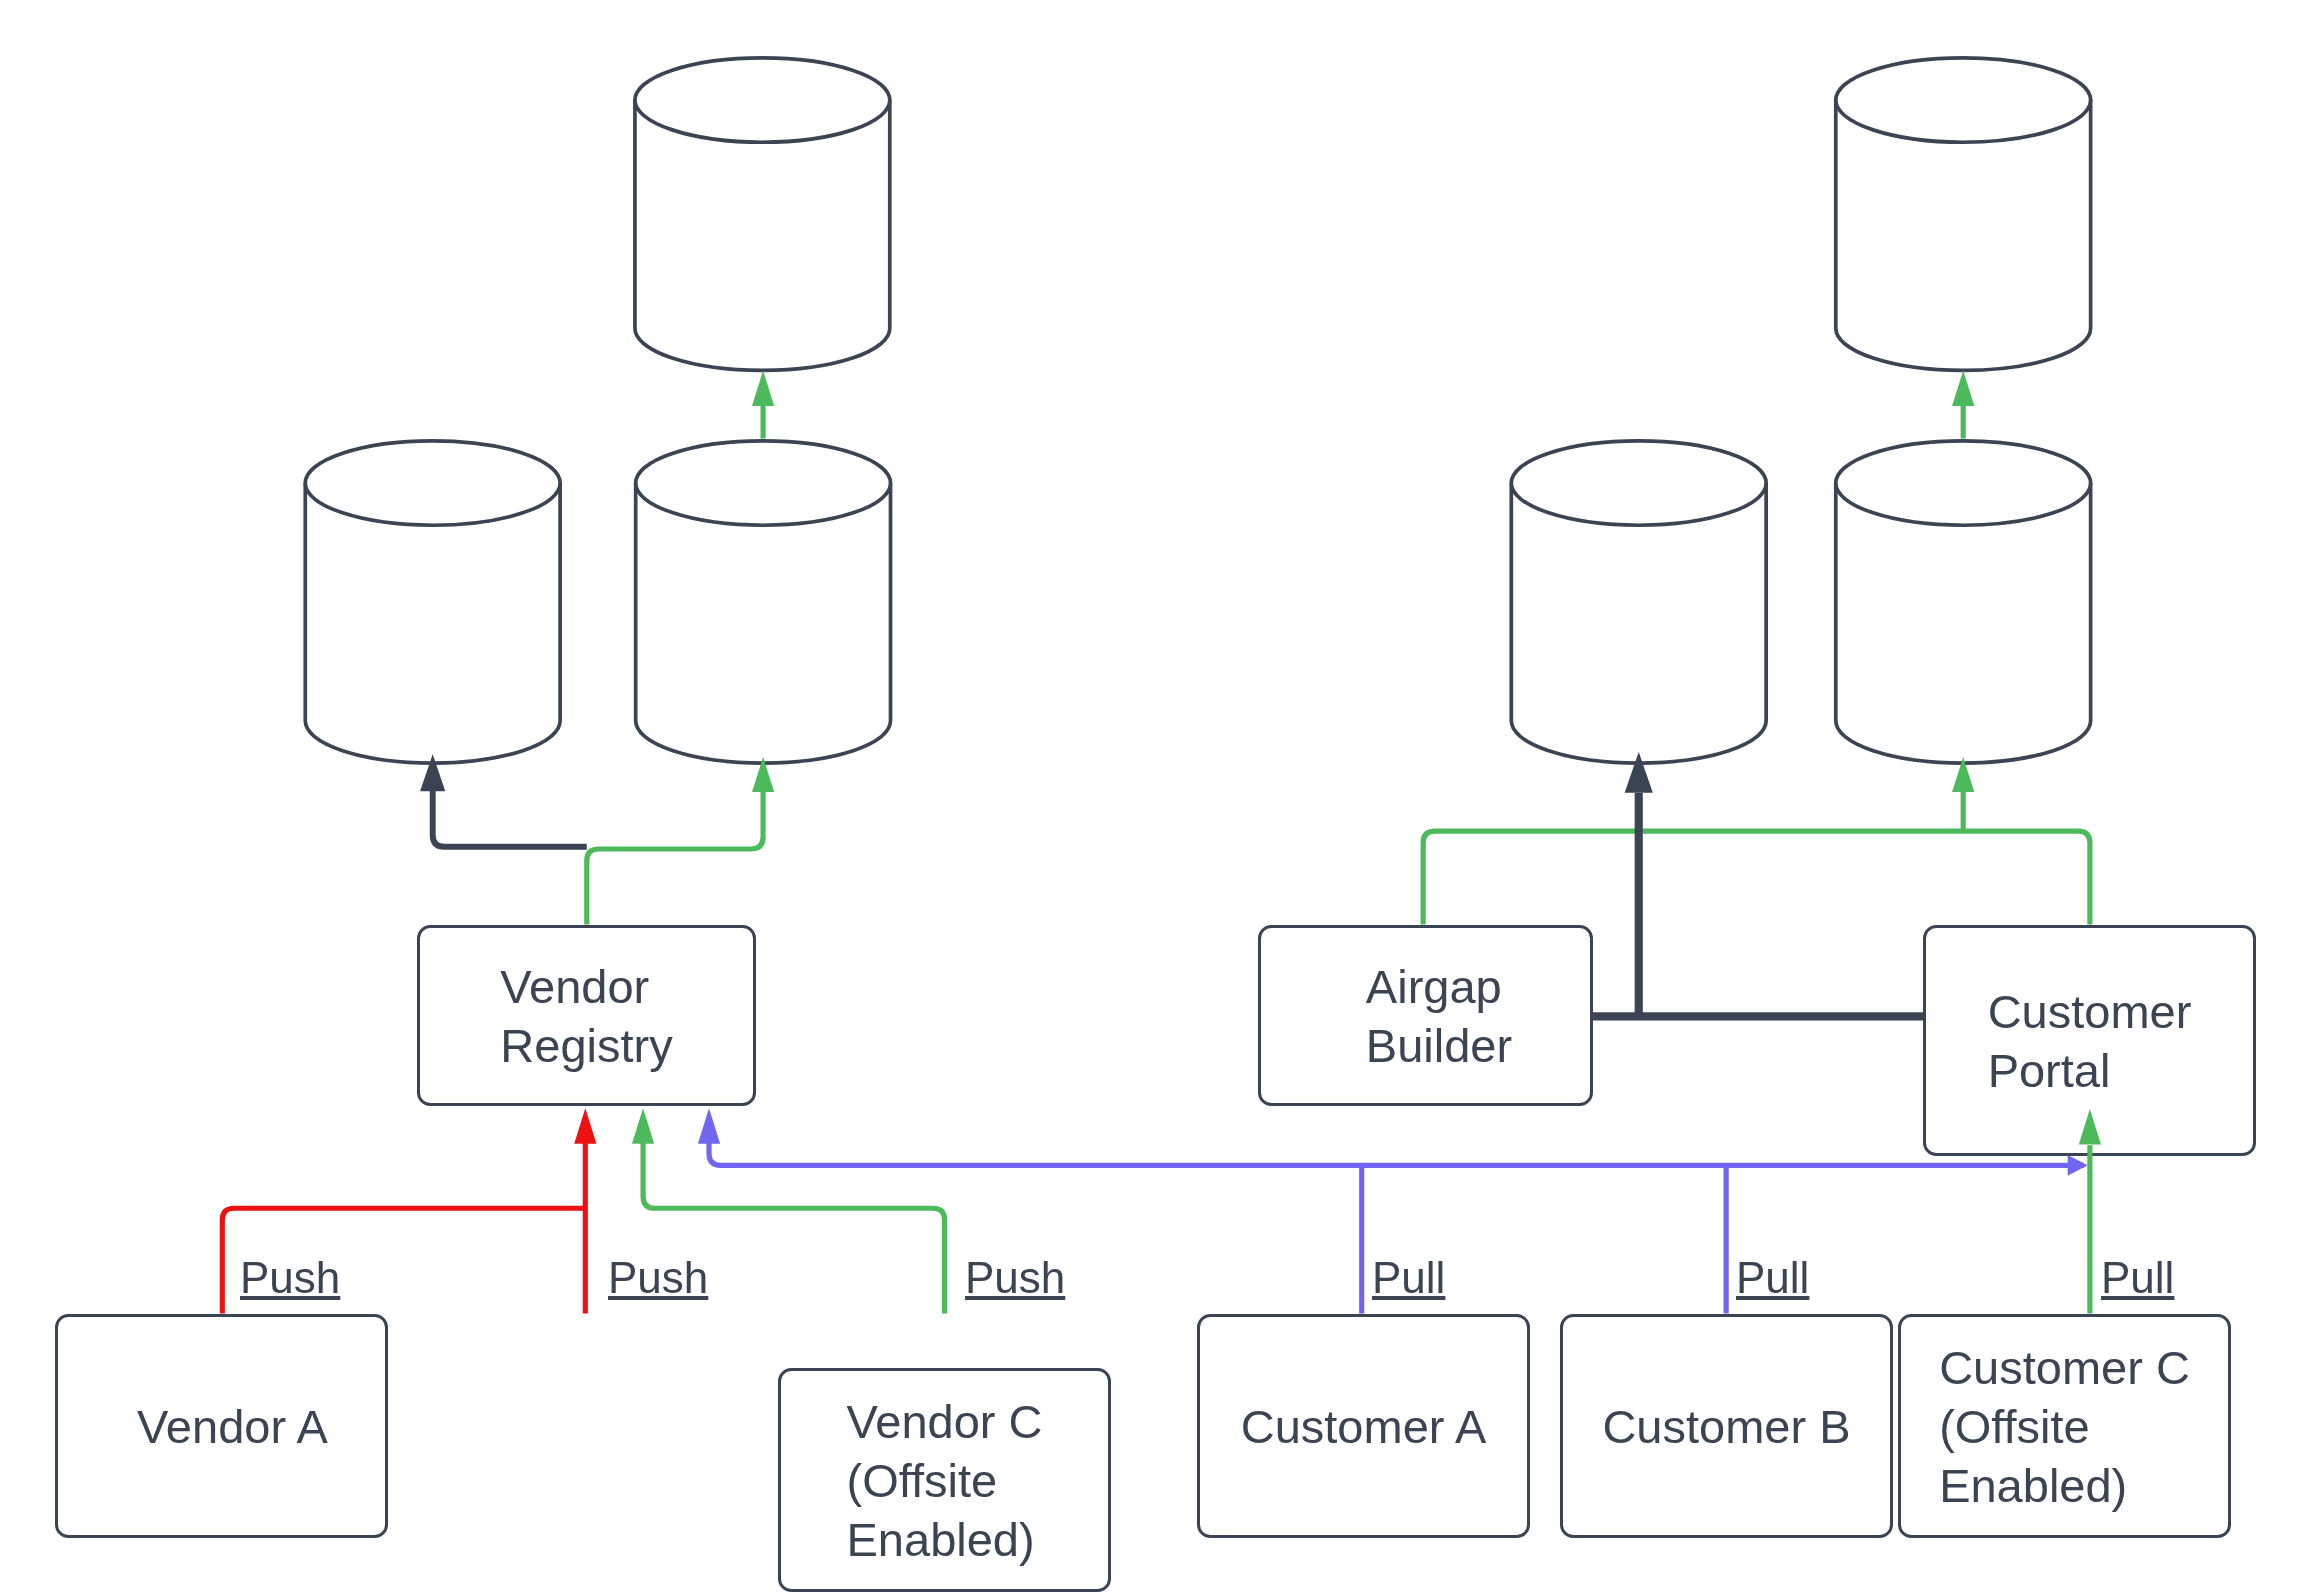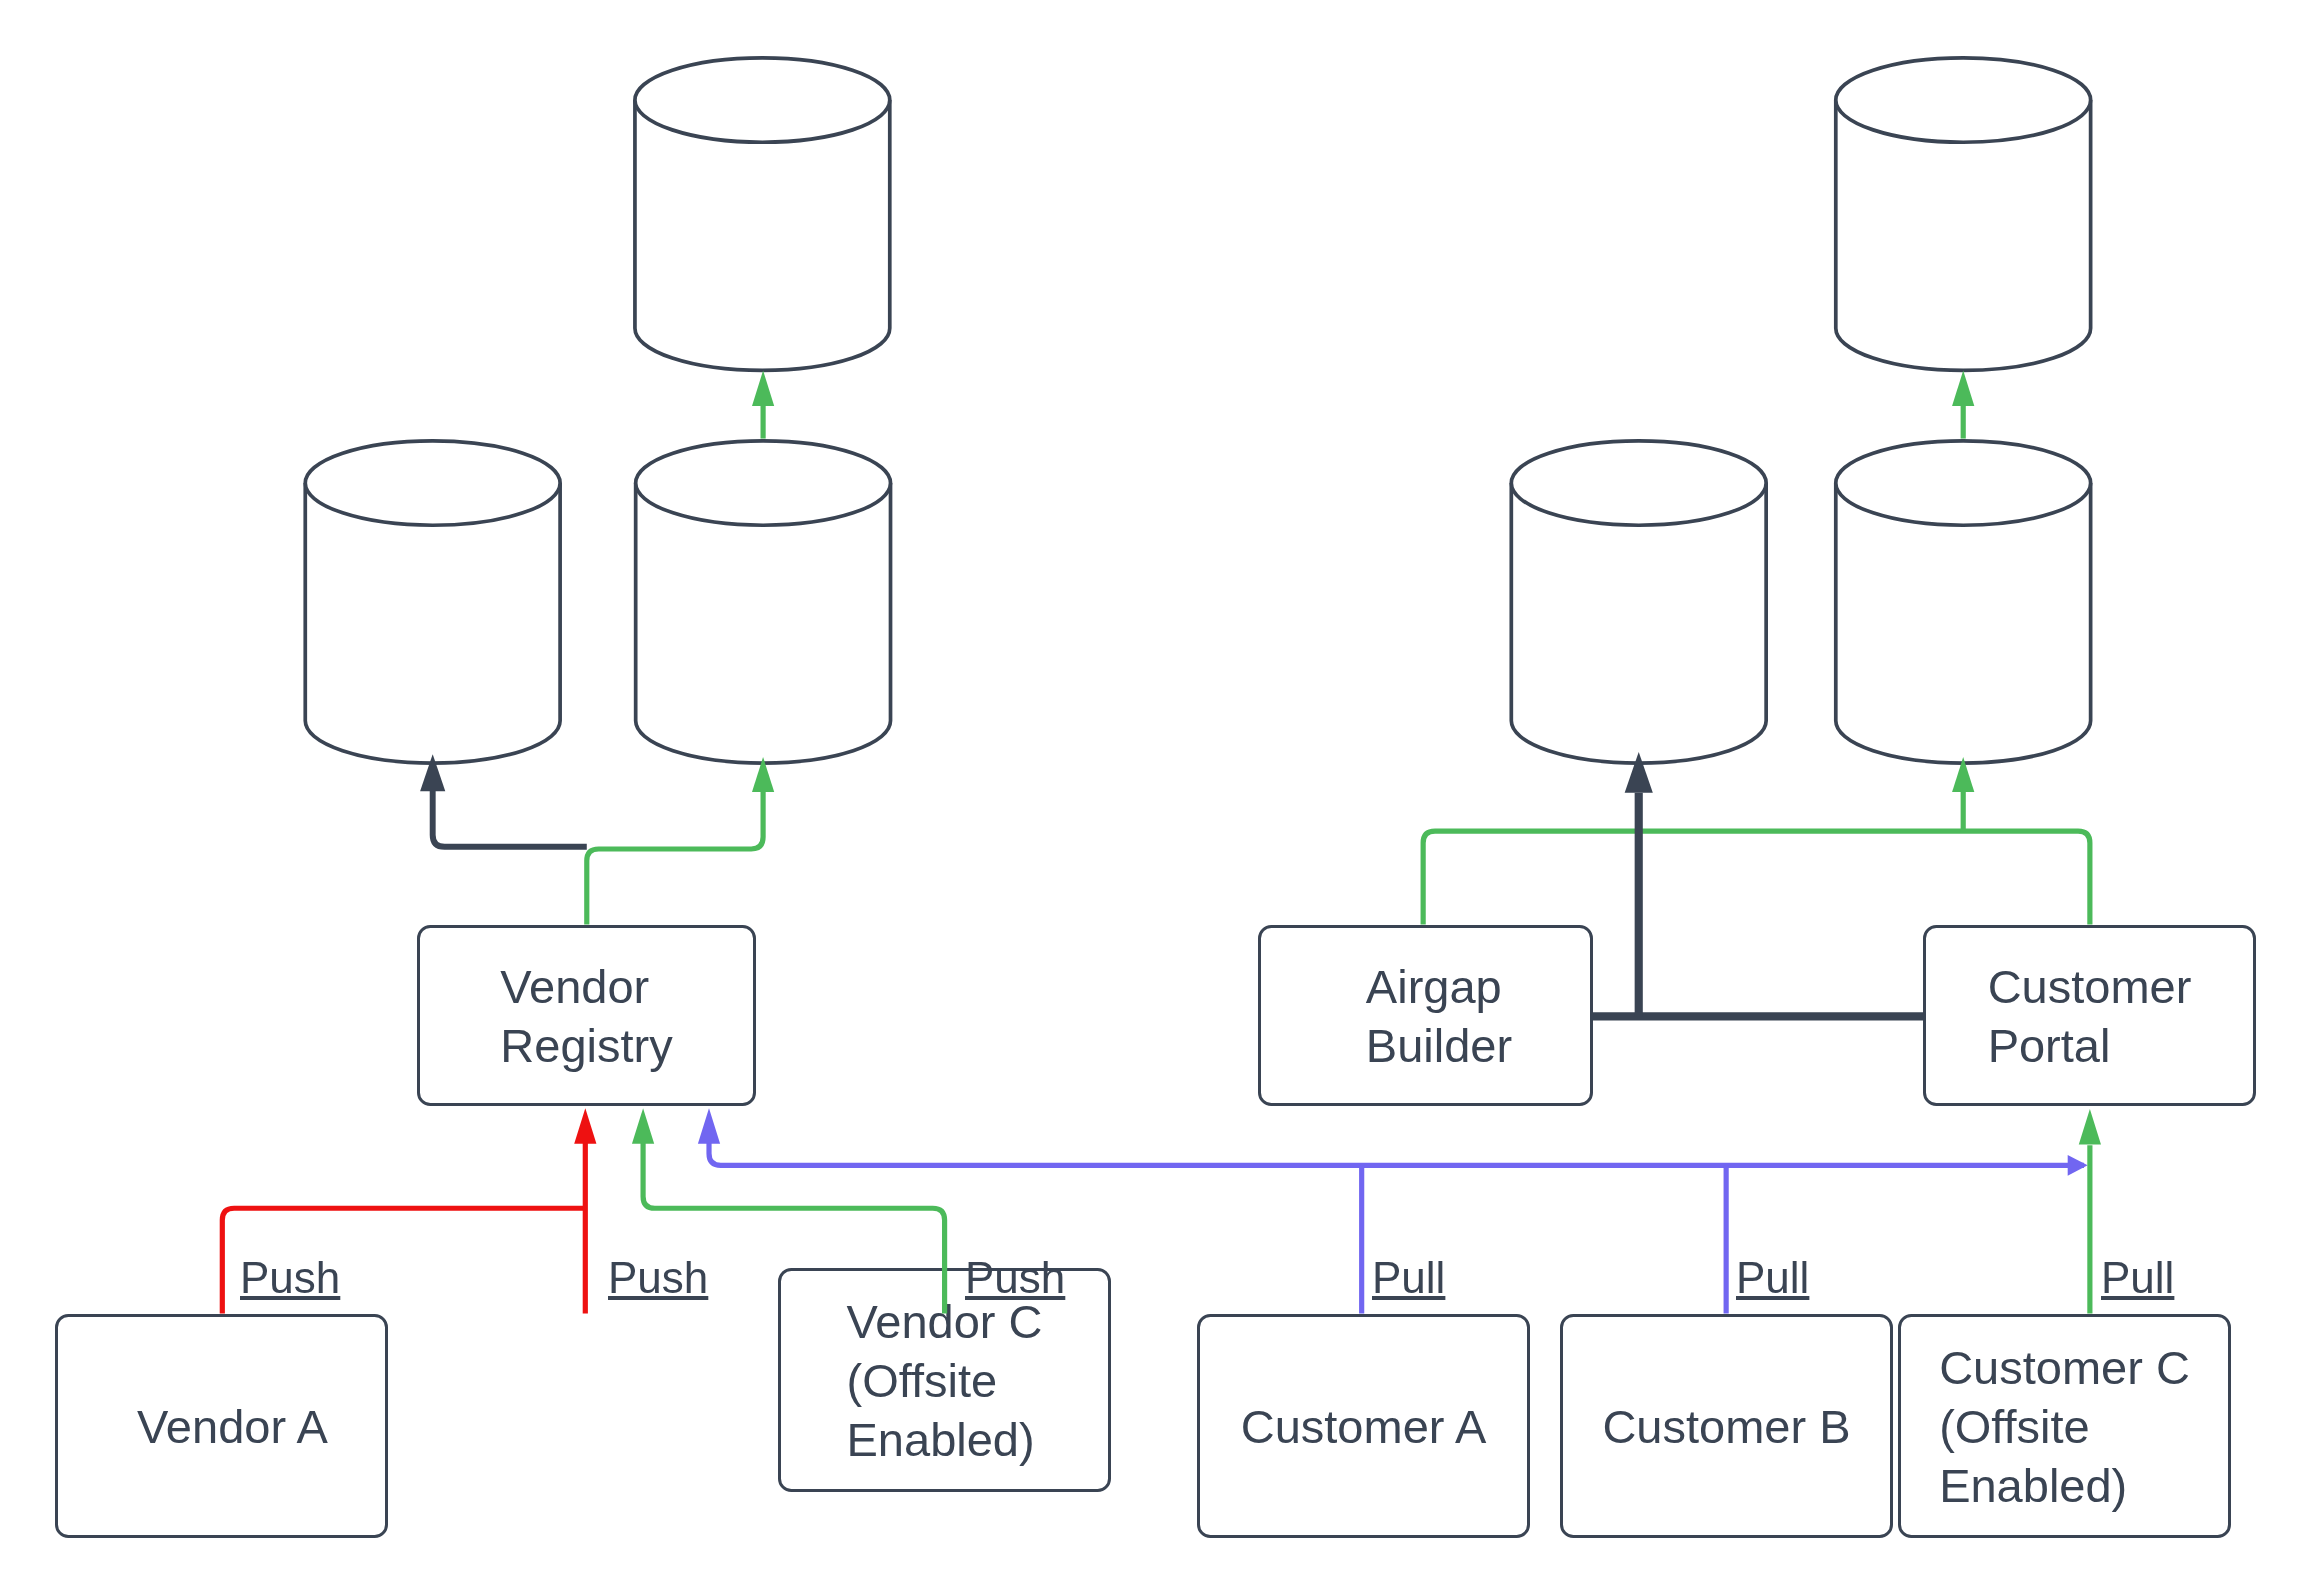--- a/index.html
+++ b/index.html
@@ -112,25 +112,25 @@
 Data</div>
   <div class="cyl-label" style="left:1836px; top:511px;">Airgap
 Data
 (Offsite
 Enabled)</div>
 
   <div class="box" style="left:417px;  top:925px; width:339px; height:181px;"><span>Vendor
 Registry</span></div>
   <div class="box" style="left:1258px; top:925px; width:335px; height:181px;padding-left:27px;"><span>Airgap
 Builder</span></div>
-  <div class="box" style="left:1923px; top:925px; width:333px; height:181px;"><span>Customer
+  <div class="box" style="left:1923px; top:925px; width:333px; height:231px;"><span>Customer
 Portal</span></div>
 
   <div class="box" style="left:55px;   top:1314px; width:333px; height:224px;padding-left:22px;"><span>Vendor A</span></div>
-  <div class="box" style="left:778px; top:1268px; width:333px; height:224px;"><span>Vendor C
+  <div class="box" style="left:778px; top:1368px; width:333px; height:224px;"><span>Vendor C
 (Offsite
 Enabled)</span></div>
   <div class="box" style="left:1197px; top:1314px; width:333px; height:224px;"><span>Customer A</span></div>
   <div class="box" style="left:1560px; top:1314px; width:333px; height:224px;"><span>Customer B</span></div>
   <div class="box" style="left:1898px; top:1314px; width:333px; height:224px;"><span>Customer C
 (Offsite
 Enabled)</span></div>
 
   <div class="edge-label" style="left:240px;  top:1248px;">Push</div>
   <div class="edge-label" style="left:608px;  top:1248px;">Push</div>

